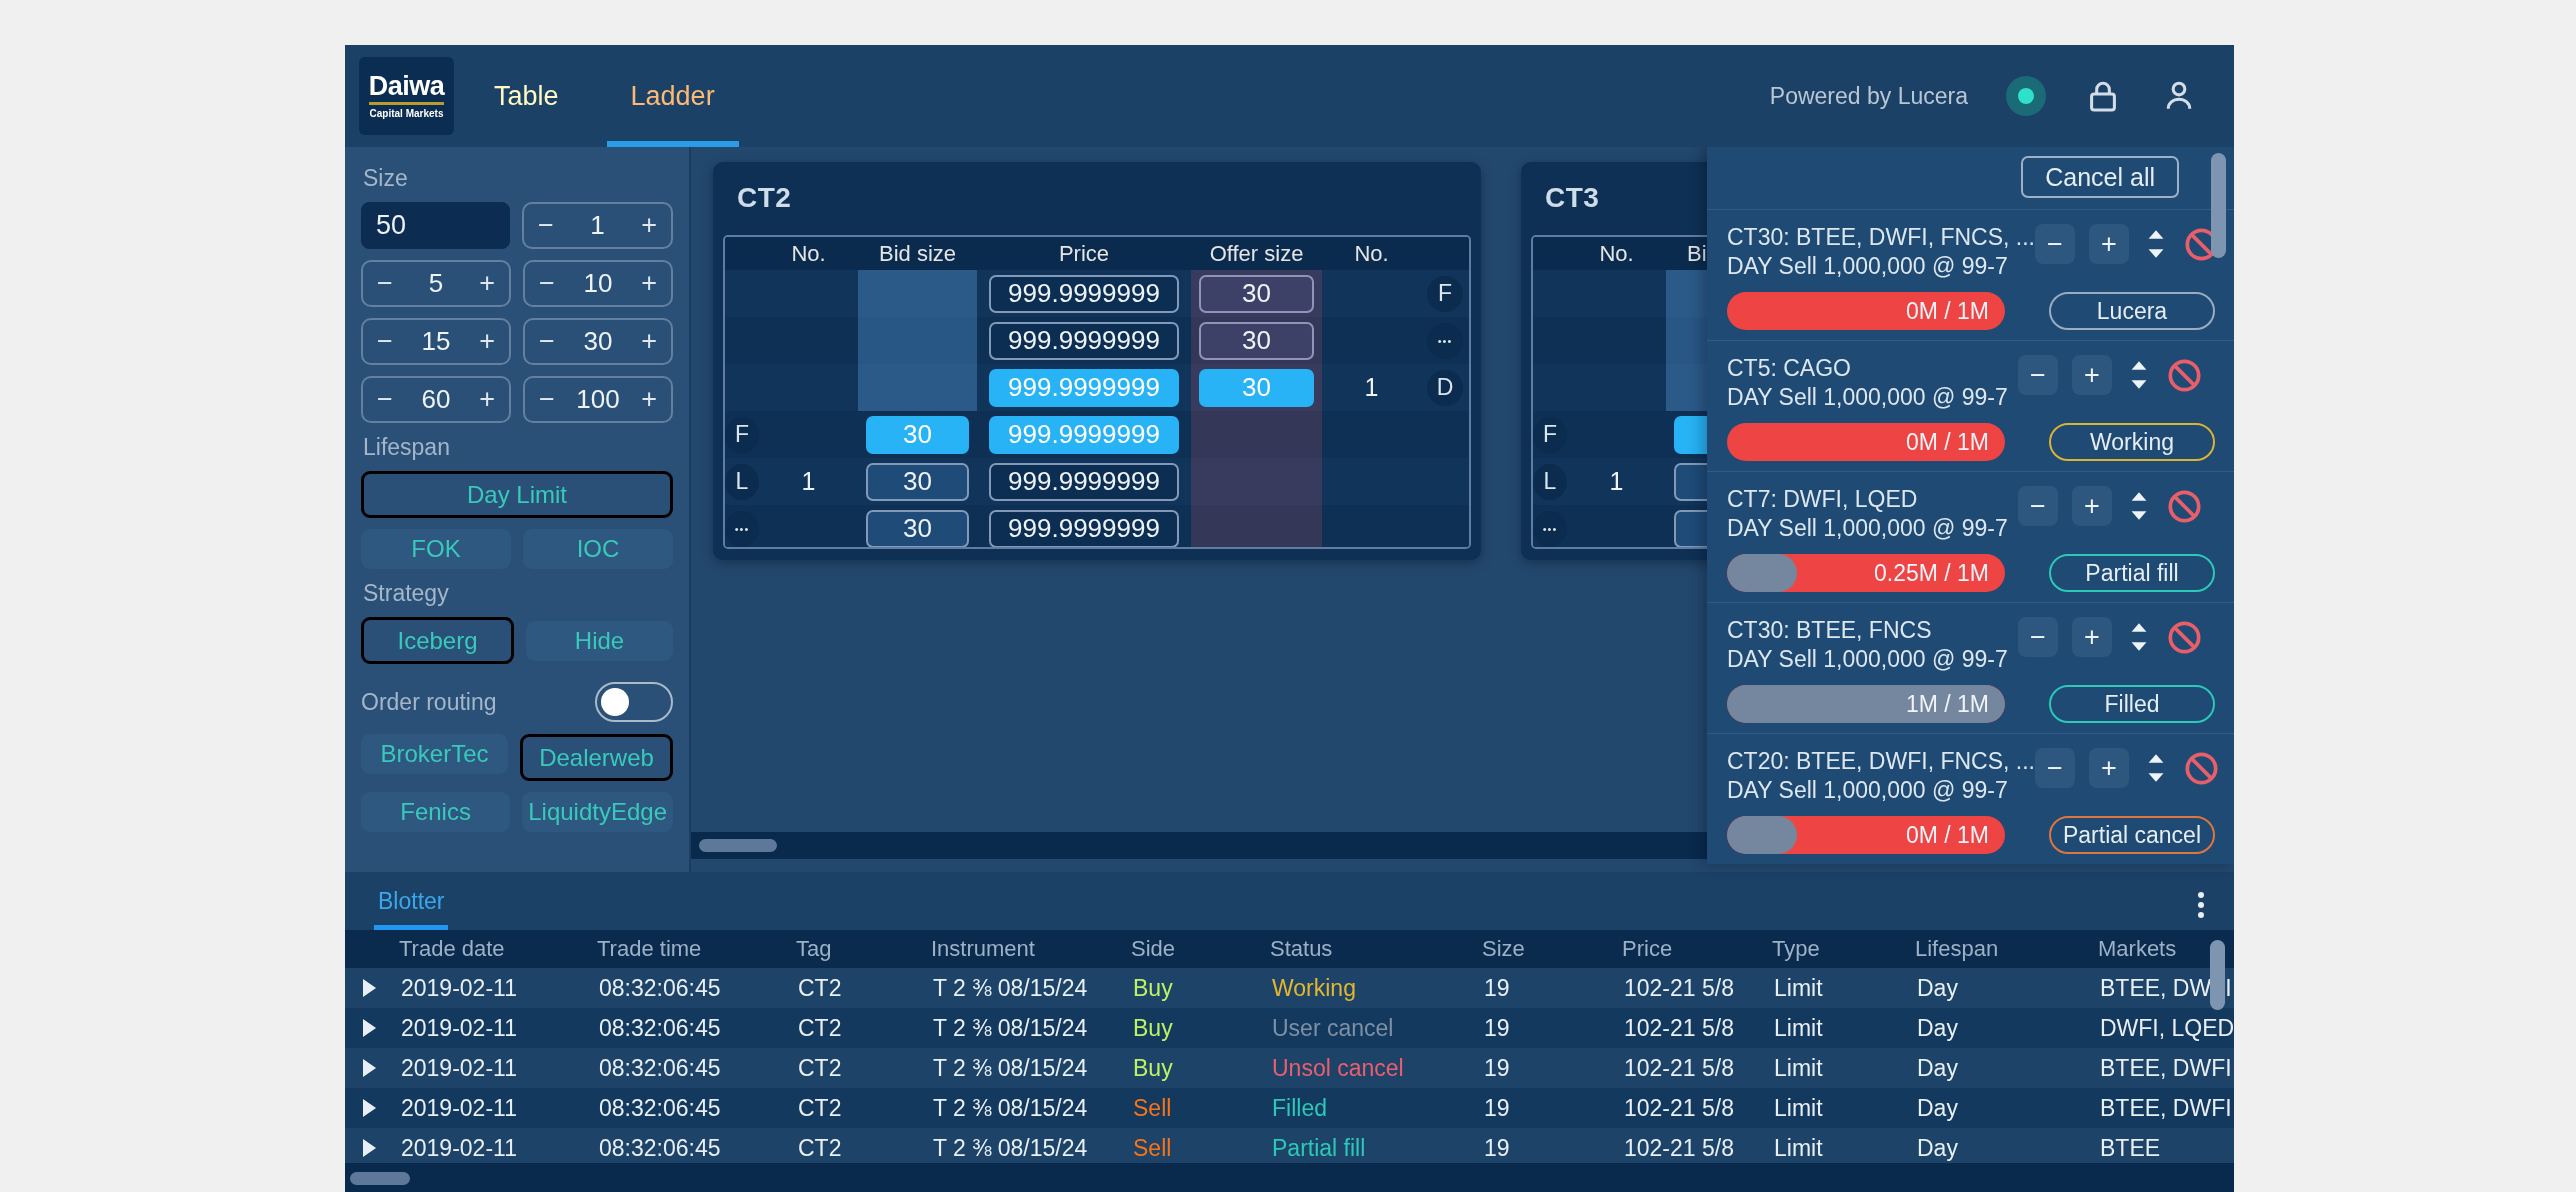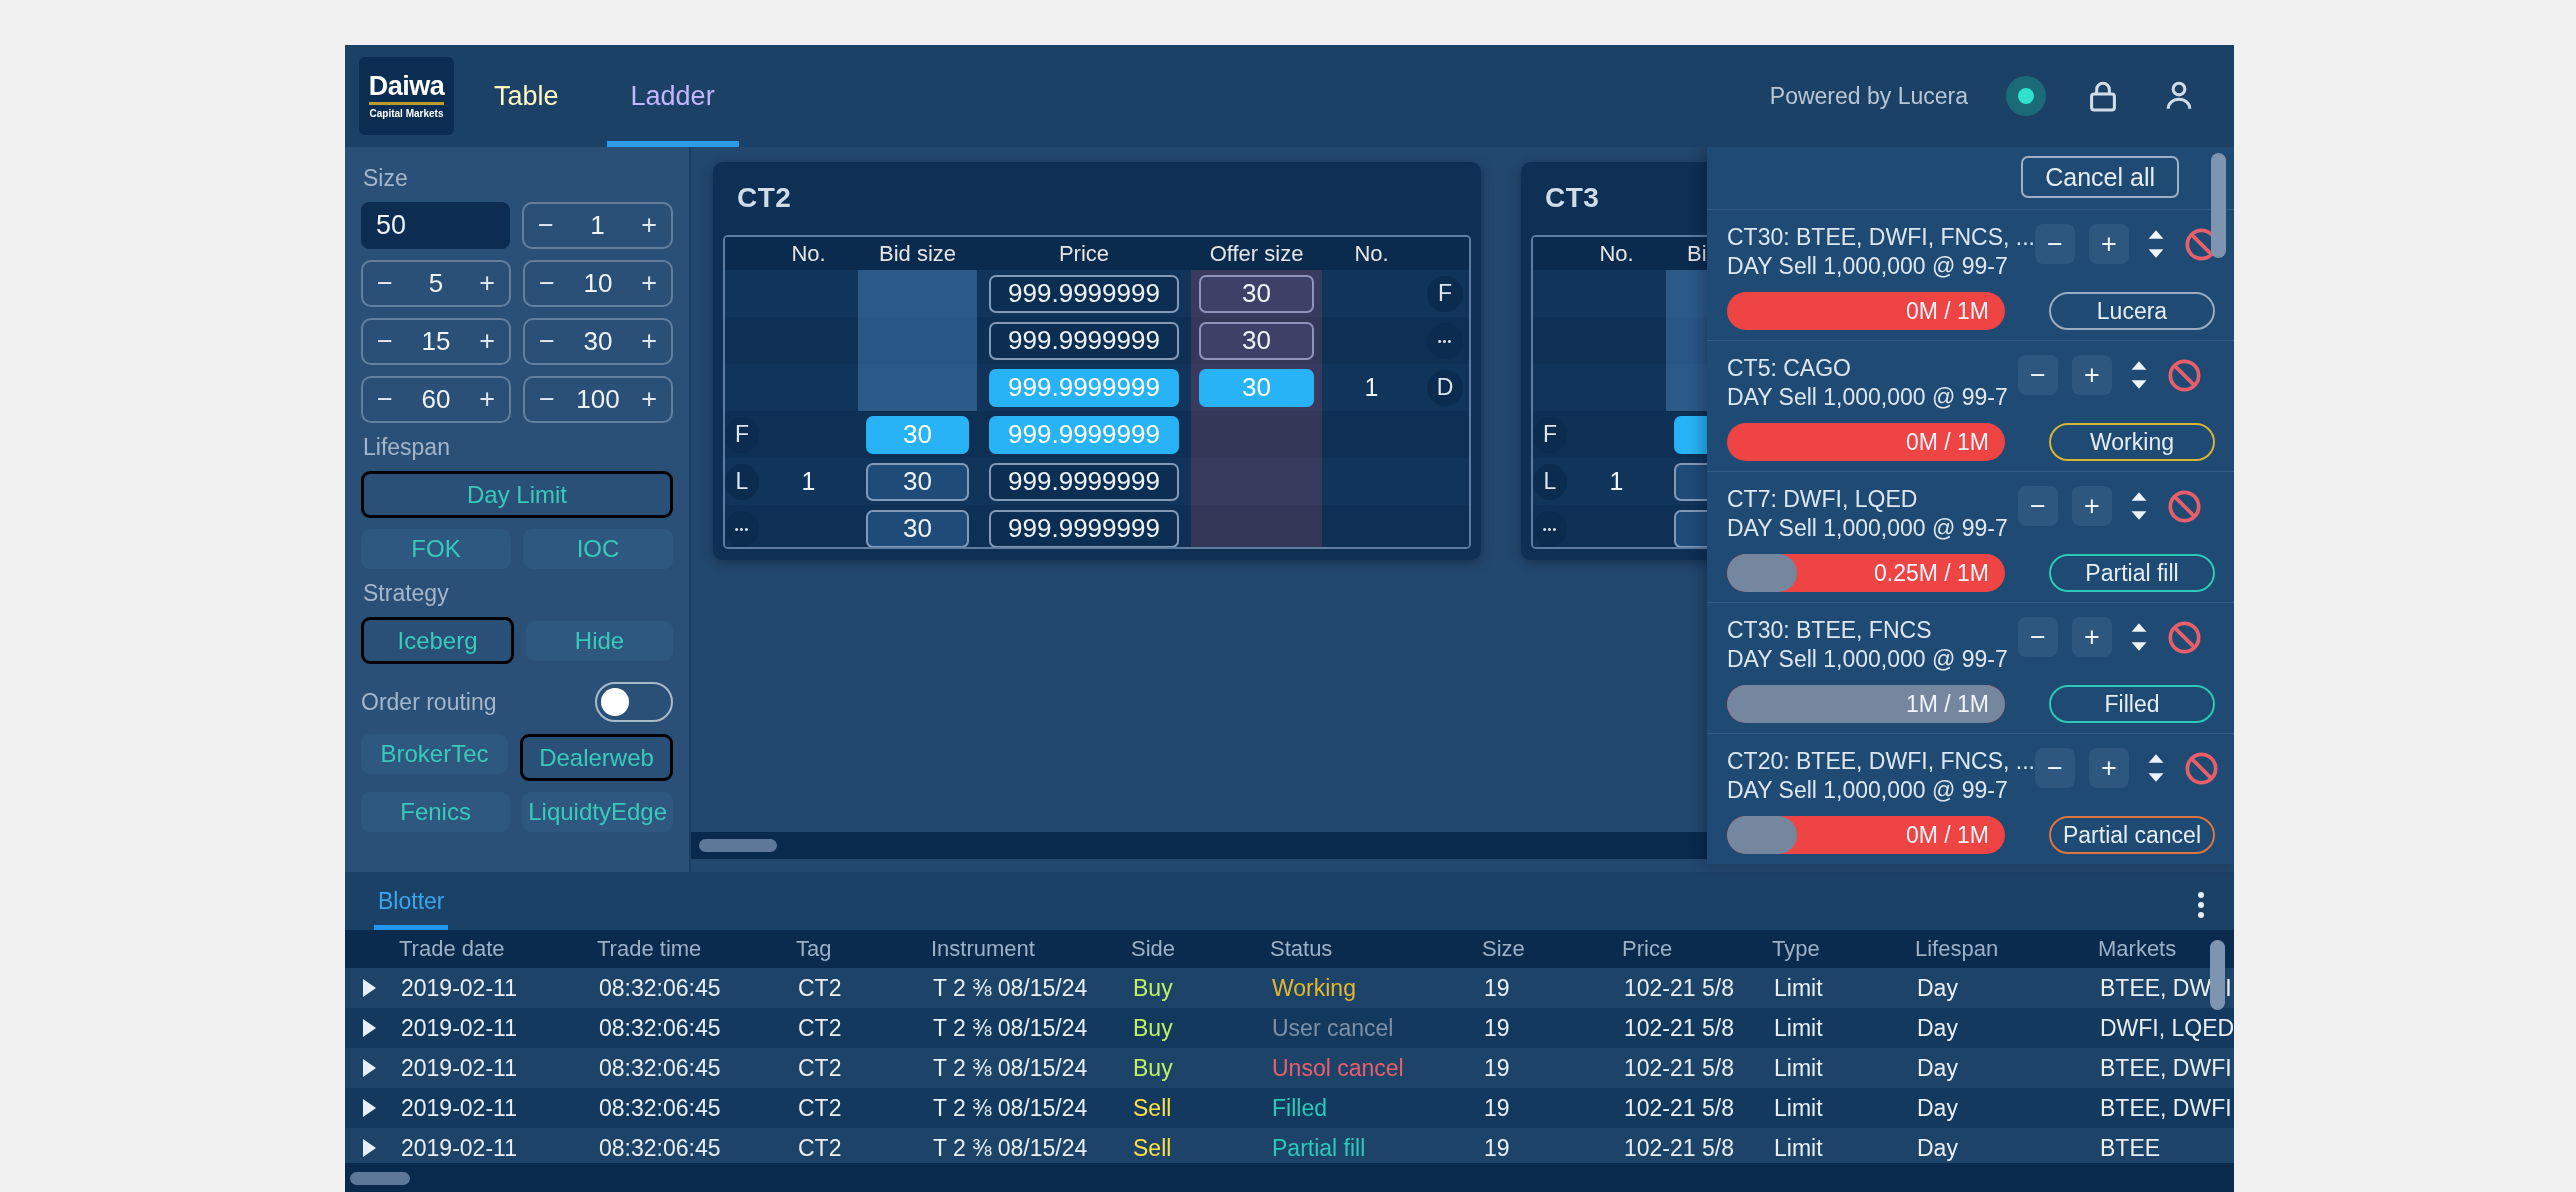--- a/index.html
+++ b/index.html
@@ -6,21 +6,21 @@
   body{width:2576px;height:1193px;background:#f0f0f0;font-family:"Liberation Sans",sans-serif;position:relative;overflow:hidden}
   .app{position:absolute;left:345px;top:45px;width:1889px;height:1148px;background:#23486e;overflow:hidden}
 
   
   .nav{position:absolute;left:0;top:0;width:100%;height:102px;background:#1c4166;display:flex;align-items:center;padding:0 14px;box-sizing:border-box;z-index:6}
   .logo{width:95px;height:78px;background:#0b2d52;border-radius:6px;display:flex;flex-direction:column;align-items:center;justify-content:center;flex:0 0 auto}
   .logo .brand{font-size:27px;font-weight:bold;color:#fff;line-height:1;border-bottom:3px solid #b99b2e;padding-bottom:2px;letter-spacing:-0.5px}
   .logo .sub{font-size:10px;font-weight:bold;color:#fff;margin-top:3px;white-space:nowrap}
   .tabs{display:flex;margin-left:34px;gap:60px;height:100%}
   .tab{display:flex;align-items:center;font-size:27px;color:#fef9c3;position:relative;padding:0 6px;cursor:pointer}
-  .tab.active{color:#c4b5fd}
+  .tab.active{color:#fdba74}
   .tab.active::after{content:"";position:absolute;left:-18px;right:-18px;bottom:0;height:6px;background:#2d9ce8}
   .navright{margin-left:auto;display:flex;align-items:center;gap:38px;padding-right:22px}
   .pwd{font-size:23px;color:#b9c6d4}
   .statusdot{width:40px;height:40px;border-radius:50%;background:#1a6a77;display:flex;align-items:center;justify-content:center}
   .statusdot i{width:16px;height:16px;border-radius:50%;background:#2fe0cb}
   .icn{display:flex;align-items:center;justify-content:center;cursor:pointer}
 
   
   .sidebar{position:absolute;left:0;top:102px;width:346px;height:746px;background:#2a5078;border-right:2px solid #1b3d60;box-sizing:border-box;padding:10px 16px;z-index:2}
   .slabel{font-size:23px;color:#a4b6c9;margin:8px 0 10px 2px}
@@ -92,21 +92,21 @@
   .kebab span{display:block;width:6px;height:6px;border-radius:50%;background:#e9eff6;margin:4px 0}
   .bgrid{display:grid;grid-template-columns:48px 198px 199px 135px 200px 139px 212px 140px 150px 143px 183px minmax(0,1fr)}
   .bhead{height:38px;background:#0a2b4e;align-items:center}
   .hc{font-size:22px;color:#9db1c6;padding-left:6px;white-space:nowrap;overflow:hidden}
   .brow{height:40px;align-items:center;font-size:23px;color:#e9eff6}
   .brow.odd{background:#1d4468}
   .brow.even{background:#14395e}
   .bc{padding-left:8px;white-space:nowrap;overflow:hidden}
   .bc.first{padding-left:18px;display:flex;align-items:center}
   .tri{width:0;height:0;border-left:13px solid #e9eff6;border-top:9px solid transparent;border-bottom:9px solid transparent;cursor:pointer}
-  .buy{color:#bef264}.sell{color:#fde047}
+  .buy{color:#bef264}.sell{color:#f97316}
   .st-working{color:#e3b72d}.st-user{color:#7e90a5}.st-unsol{color:#ea5f6d}.st-filled{color:#2cc8b8}.st-partial{color:#2cc8b8}
   .bvthumb{position:absolute;right:9px;top:68px;width:15px;height:70px;background:#7d95b0;border-radius:8px;cursor:pointer}
   .bhscroll{position:absolute;left:0;right:0;bottom:0;height:30px;background:#092a4d}
   .bhthumb{position:absolute;left:5px;top:9px;width:60px;height:13px;background:#5d7899;border-radius:7px;cursor:pointer}
   svg{display:block}
 </style>
 </head>
 <body>
 
 <div class="app">

